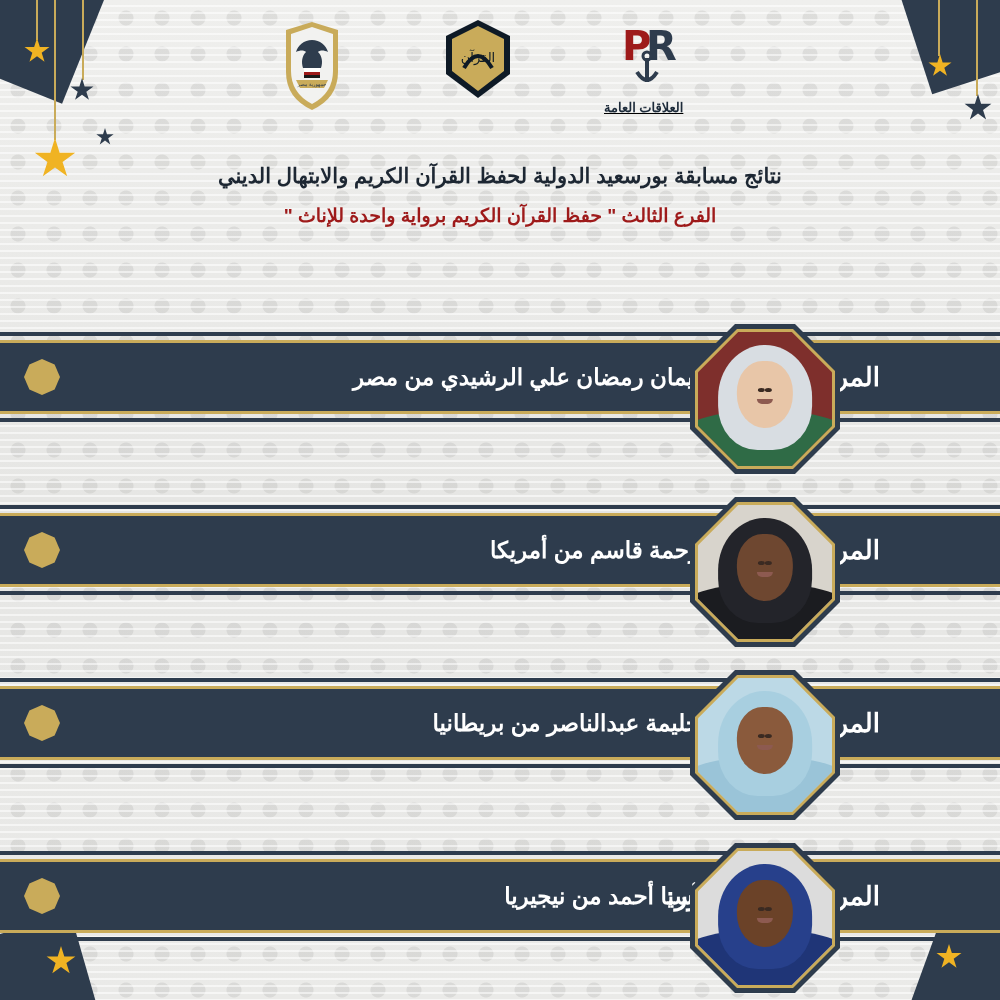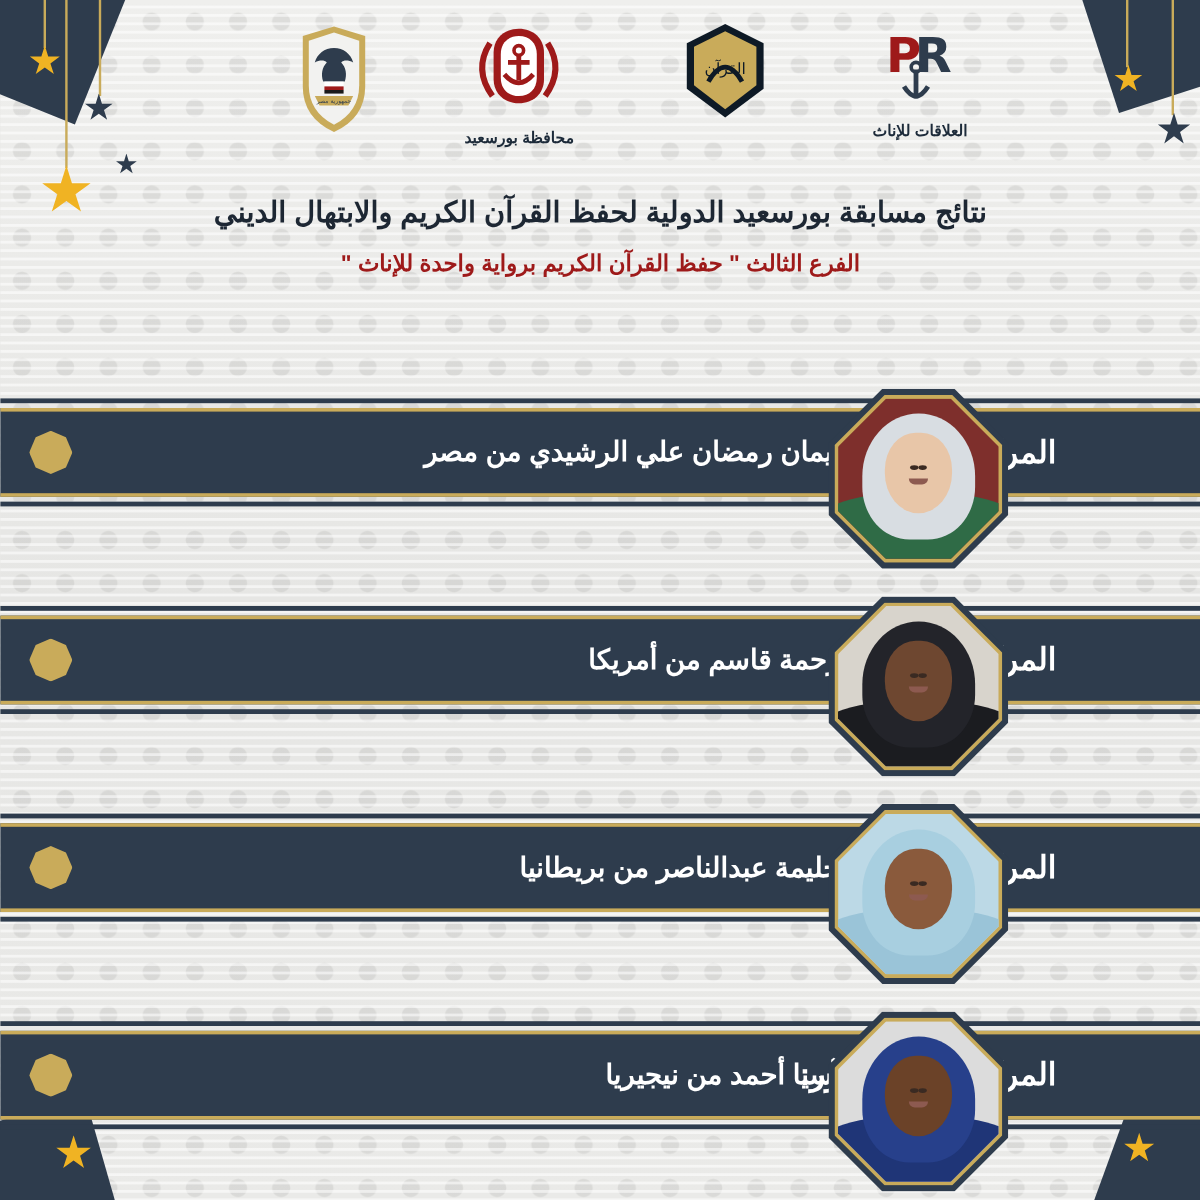--- a/index.html
+++ b/index.html
@@ -37,29 +37,29 @@
     position:absolute;
     clip-path: polygon(50% 0%, 61% 35%, 98% 35%, 68% 57%, 79% 91%, 50% 70%, 21% 91%, 32% 57%, 2% 35%, 39% 35%);
   }
 
   
   .logos {
     position:absolute; top:18px; left:0; right:0;
     display:flex; justify-content:center; align-items:flex-start; gap:44px;
     direction:ltr;
   }
-  .logo { text-align:right; width:120px; }
+  .logo { text-align:left; width:120px;text-decoration:underline; }
   .logo .cap {
     margin-top:4px; font-size:13px; font-weight:bold; color:#1d2b3a;
   }
 
   
   .title-wrap { position:absolute; top:160px; left:0; right:0; text-align:center; }
   .title-main {
-    font-size:24px; font-weight:bold; color:#1d2733; line-height:1.5;
+    font-size:21px; font-weight:bold; color:#1d2733; line-height:1.5;
     letter-spacing:0px;
   }
   .title-sub {
     font-size:29px; font-weight:bold; color:#1d2733; margin-top:4px;
   }
   .title-branch {
     margin-top:12px; font-size:19px; font-weight:bold; color:#9e1a1a;
   }
 
   
@@ -171,53 +171,40 @@
         <path d="M36 22 C28 22 22 27 20 34 C24 32 28 32 30 34 C26 38 25 44 27 50 L45 50 C47 44 46 38 42 34 C44 32 48 32 52 34 C50 27 44 22 36 22 Z" fill="#2e3c4d"></path>
         <rect x="28" y="50" width="16" height="10" fill="#ffffff"></rect>
         <rect x="28" y="54" width="16" height="3" fill="#9e1a1a"></rect>
         <rect x="28" y="57" width="16" height="3" fill="#1a1a1a"></rect>
         <path d="M20 62 L52 62 L48 70 L24 70 Z" fill="#c9ab5a"></path>
         <text x="36" y="68" font-size="5" fill="#2e3c4d" text-anchor="middle" font-family="DejaVu Sans, sans-serif">جمهورية مصر</text>
       </svg>
       <div class="cap"></div>
     </div>
 
-    <div class="logo">
-      <svg width="92" height="80" viewBox="0 0 92 80">
-        <path d="M46 6 C34 6 25 14 25 26 L25 48 C25 60 34 68 46 68 C58 68 67 60 67 48 L67 26 C67 14 58 6 46 6 Z" fill="#9e1a1a"></path>
-        <path d="M46 12 C37 12 31 18 31 27 L31 47 C31 56 37 62 46 62 C55 62 61 56 61 47 L61 27 C61 18 55 12 46 12 Z" fill="#ffffff"></path>
-        <circle cx="46" cy="24" r="4" fill="none" stroke="#9e1a1a" stroke-width="3"></circle>
-        <rect x="44" y="27" width="4" height="22" fill="#9e1a1a"></rect>
-        <rect x="37" y="32" width="18" height="4" fill="#9e1a1a"></rect>
-        <path d="M34 44 Q46 58 58 44" fill="none" stroke="#9e1a1a" stroke-width="4"></path>
-        <path d="M22 18 Q8 40 24 62" fill="none" stroke="#9e1a1a" stroke-width="5"></path>
-        <path d="M70 18 Q84 40 68 62" fill="none" stroke="#9e1a1a" stroke-width="5"></path>
-      </svg>
-      <div class="cap">محافظة بورسعيد</div>
-    </div>
 
     <div class="logo">
       <svg width="76" height="86" viewBox="0 0 76 86">
         <path d="M38 2 L70 18 L70 56 L38 80 L6 56 L6 18 Z" fill="#0e1a26"></path>
         <path d="M38 8 L64 21 L64 53 L38 73 L12 53 L12 21 Z" fill="#c9ab5a"></path>
         <path d="M24 50 Q38 26 52 50" fill="none" stroke="#0e1a26" stroke-width="4"></path>
         <text x="38" y="44" font-size="13" fill="#0e1a26" text-anchor="middle" font-family="DejaVu Sans, sans-serif">القرآن</text>
       </svg>
       <div class="cap"></div>
     </div>
 
     <div class="logo">
       <svg width="86" height="74" viewBox="0 0 86 74">
         <text x="18" y="42" font-size="40" font-weight="bold" fill="#9e1a1a" font-family="DejaVu Sans, sans-serif">P</text>
         <text x="42" y="42" font-size="40" font-weight="bold" fill="#2e3c4d" font-family="DejaVu Sans, sans-serif">R</text>
         <path d="M43 40 L43 64" stroke="#2e3c4d" stroke-width="4"></path>
         <path d="M33 54 Q43 70 53 54" fill="none" stroke="#2e3c4d" stroke-width="4"></path>
         <circle cx="43" cy="38" r="4" fill="none" stroke="#2e3c4d" stroke-width="3"></circle>
       </svg>
-      <div class="cap">العلاقات للإناث</div>
+      <div class="cap">العلاقات العامة</div>
     </div>
 
   </div>
 
   <div class="title-wrap">
     <div class="title-main">نتائج مسابقة بورسعيد الدولية لحفظ القرآن الكريم والابتهال الديني</div>
     <div class="title-branch">الفرع الثالث " حفظ القرآن الكريم برواية واحدة للإناث "</div>
   </div>
 
   <div class="rows">

